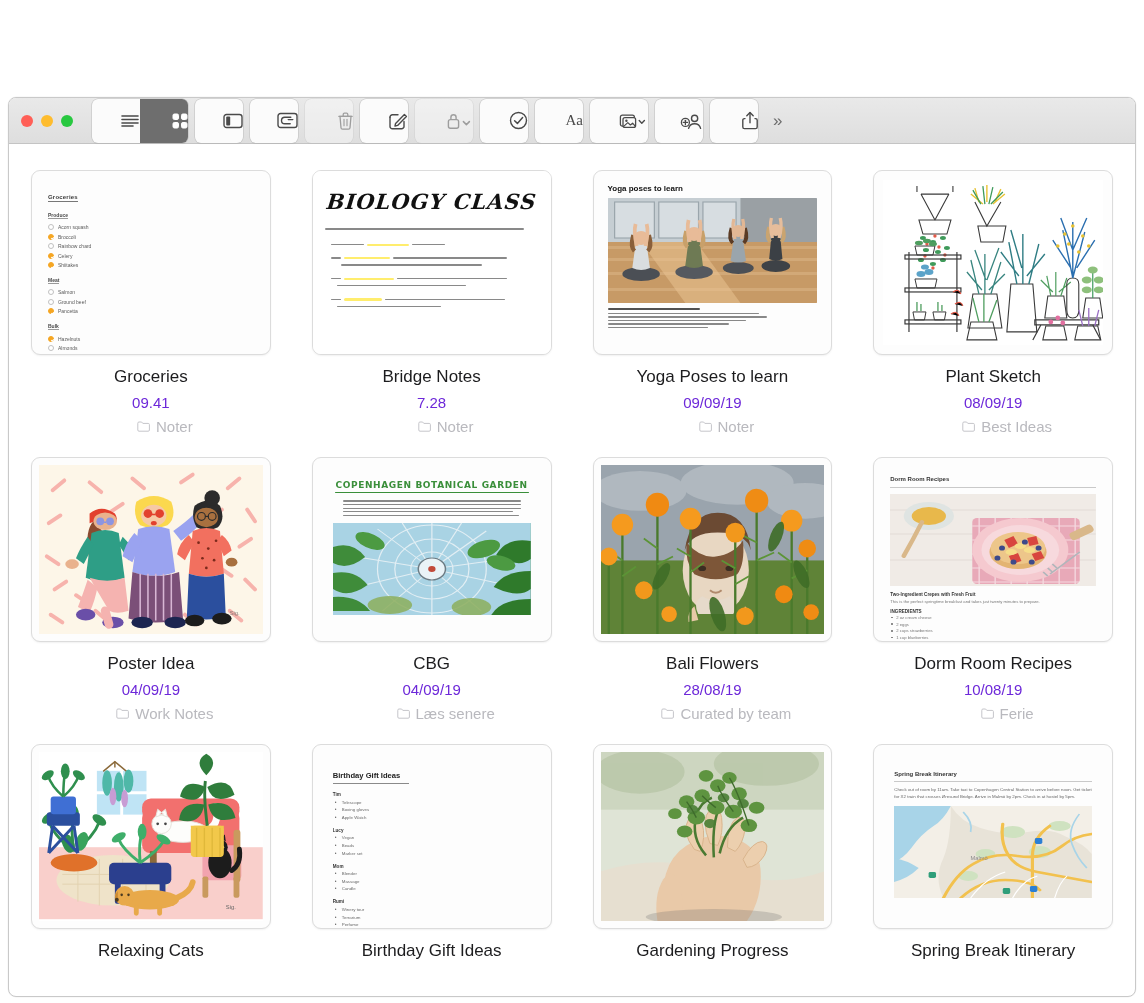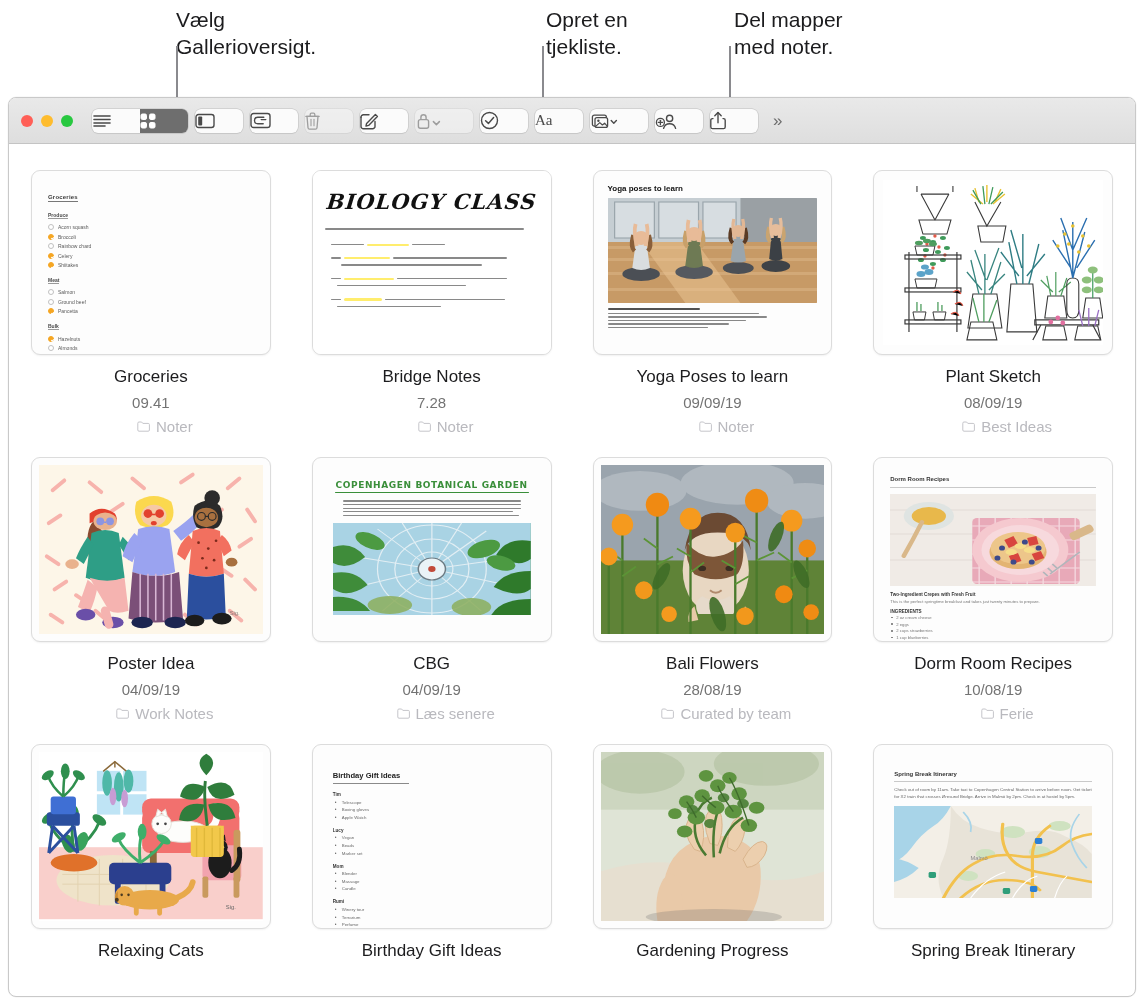--- a/index.html
+++ b/index.html
@@ -48,25 +48,25 @@
   .traffic { display:flex; gap:8px; align-items:center; margin-right:12px; }
   .dot { width:12px; height:12px; border-radius:50%; }
   .dot.red{background:#ff5f57;} .dot.yellow{background:#febc2e;} .dot.green{background:#28c840;}
 
   .seg { display:flex; background:#fbfbfb; border-radius:6px; box-shadow:0 0 0 .5px #bdbdbd, 0 1px 1px rgba(0,0,0,.07); overflow:hidden; }
   .seg .tb { border-radius:0; box-shadow:none; background:transparent; }
   .seg .tb.active { background:#6e6e6e; }
   .seg .tb.active svg { stroke:#fff; fill:#fff; }
 
   .tb {
-    width:48px; height:24px;
+    width:48px; height:44px;
     background:#fbfbfb;
     border-radius:6px;
     box-shadow:0 0 0 .5px #bdbdbd, 0 1px 1px rgba(0,0,0,.07);
-    display:flex; align-items:center; justify-content:flex-start;
+    display:flex; align-items:center; justify-content:flex-end;
     cursor:default;
     position:relative;
   }
   .tb.wide { width:58px; }
   .tb.dim { opacity:.45; }
   .tb svg { display:block; }
 
   .search {
     flex:1 1 auto;
     max-width:276px;
@@ -94,21 +94,21 @@
     width:100%;
     height:185px;
     background:#fdfdfd;
     border:1px solid #dcdcdc;
     border-radius:9px;
     overflow:hidden;
     position:relative;
     box-shadow:0 1px 2px rgba(0,0,0,.06);
   }
   .note-title { margin-top:12px; font-size:17px; color:#1c1c1e; text-align:center; }
-  .note-date  { margin-top:7px; font-size:15px; color:#737373; }
+  .note-date  { margin-top:7px; font-size:15px; color:#6d28d9; }
   .note-folder{ margin-top:7px; font-size:15px; color:#b9b9be; display:flex; align-items:center; gap:6px;margin-left:28px; }
   .row-gap { height:22px; }
 
   
   .pad { position:absolute; inset:0; padding:14px 16px; }
 
   
   .g-title { font-size:6px; font-weight:700; color:#3a3a3a; border-bottom:1px solid #777; display:inline-block; padding-bottom:1px; letter-spacing:.2px;}
   .g-sec   { font-size:5px; font-weight:700; color:#4a4a4a; margin-top:7px; border-bottom:.5px solid #999; display:inline-block;}
   .g-item  { display:flex; align-items:center; gap:4px; margin-top:3.4px; font-size:5px; color:#5a5a5a; }
@@ -177,33 +177,20 @@
   .s-title{ font-size:6px; font-weight:700; color:#333;}
   .s-rule { height:.7px; background:#c9c9c9; margin:4px 0 5px 0;}
   .s-txt  { font-size:4.4px; color:#666; line-height:1.55;}
   .s-map  { margin-top:6px; height:92px; position:relative; overflow:hidden; background:#f2efe9;}
 </style>
 </head>
 <body>
 
 <div class="page">
 
-  <div class="callouts">
-    <div class="callout-text" style="left:176px;top:6px;">Vælg
-Gallerioversigt.</div>
-    <div class="callout-line" style="left:176px;top:46px;height:52px;"></div>
-
-    <div class="callout-text" style="left:546px;top:6px;">Opret en
-tjekliste.</div>
-    <div class="callout-line" style="left:542px;top:46px;height:52px;"></div>
-
-    <div class="callout-text" style="left:734px;top:6px;">Del mapper
-med noter.</div>
-    <div class="callout-line" style="left:729px;top:46px;height:52px;"></div>
-  </div>
 
   <div class="window">
 
     <div class="toolbar">
 
       <div class="traffic">
         <div class="dot red"></div>
         <div class="dot yellow"></div>
         <div class="dot green"></div>
       </div>

